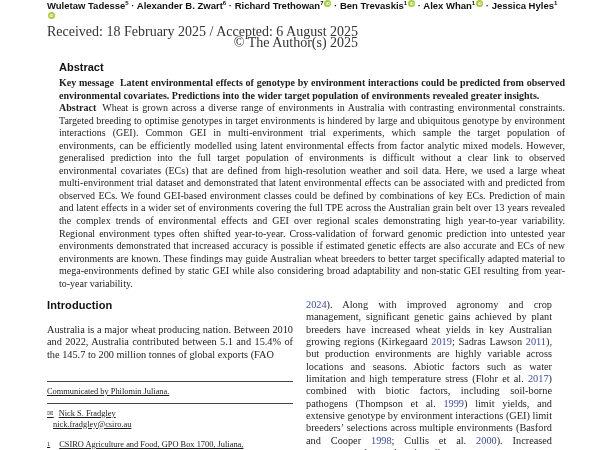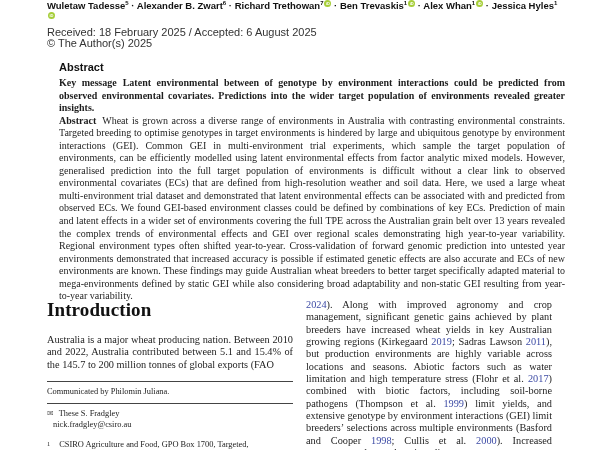--- a/index.html
+++ b/index.html
@@ -28,22 +28,22 @@
     display:inline-block;vertical-align:super;
     width:7px;height:7px;border-radius:50%;
     background:var(--orcid);color:#fff;
     font-family:"Liberation Sans", sans-serif;
     font-size:4px;line-height:7px;text-align:center;
     margin-left:1px;
   }
   
   .meta{
     position:absolute;left:47px;top:27px;
-    font-family:Liberation Sans, sans-serif;
-    font-size:11px;line-height:10.5px;color:#333;
+    font-family:Liberation Serif, serif;
+    font-size:14px;line-height:10.5px;color:#333;text-align:right;
   }
   
   .abstract{position:absolute;left:59px;width:506px;top:61px;}
   .abstract h2{
     font-family:"Liberation Sans", sans-serif;
     font-size:11px;margin:0 0 4px 0;color:#111;
   }
   .abs-par{
     margin:0;text-align:justify;
     font-size:10px;line-height:12.55px;color:#1d1d1d;
@@ -53,30 +53,30 @@
   .abs-label{font-weight:bold;}
   .label-gap{display:inline-block;width:6px;}
   
   .columns{
     position:absolute;left:47px;top:299px;width:506px;
     display:flex;gap:13px;
   }
   .col{width:246px;}
   .col-left{position:relative;height:151px;}
   .col-left h1{
-    font-family:Liberation Serif, serif;
-    font-size:19px;margin:0 0 13px 0;color:#111;letter-spacing:0.1px;
+    font-family:Liberation Sans, sans-serif;
+    font-size:11px;margin:0 0 13px 0;color:#111;letter-spacing:0.1px;
   }
   .body-par{
     margin:0;text-align:justify;
     font-size:10.3px;line-height:12.35px;color:#1d1d1d;
   }
   .cite-link{color:var(--link);}
   
-  .footnote-block{position:absolute;left:0;right:0;top:82px;}
+  .footnote-block{position:absolute;left:0;right:0;top:82px;text-decoration:underline;}
   .fn-rule{border:none;border-top:0.8px solid #444;margin:0;}
   .communicated{
     font-size:8.4px;line-height:10px;color:#222;
     margin:5px 0 6px 0;
   }
   .correspondence{margin-top:5px;font-size:8.4px;line-height:10.5px;color:#222;}
   .corr-row{display:flex;align-items:flex-start;gap:5px;}
   .mail-icon{
     font-size:8px;color:#666;line-height:10px;
     font-family:"DejaVu Sans", sans-serif;
@@ -95,44 +95,44 @@
 
   <div class="author-line"><span>Wuletaw Tadesse</span><sup>5</sup><span class="author-sep"> · </span><span>Alexander B. Zwart</span><sup>6</sup><span class="author-sep"> · </span><span>Richard Trethowan</span><sup>7</sup><span class="orcid">iD</span><span class="author-sep"> · </span><span>Ben Trevaskis</span><sup>1</sup><span class="orcid">iD</span><span class="author-sep"> · </span><span>Alex Whan</span><sup>1</sup><span class="orcid">iD</span><span class="author-sep"> · </span><span>Jessica Hyles</span><sup>1</sup><span class="orcid">iD</span></div>
 
   <div class="meta">
     <div>Received: 18 February 2025 / Accepted: 6 August 2025</div>
     <div>© The Author(s) 2025</div>
   </div>
 
   <div class="abstract">
     <h2>Abstract</h2>
-    <p class="abs-par key-msg"><span class="km-label">Key message</span><span class="label-gap"></span><span>Latent environmental between of genotype by environment interactions could be predicted from observed environmental covariates. Predictions into the wider target population of environments revealed greater insights.</span></p>
+    <p class="abs-par key-msg"><span class="km-label">Key message</span><span class="label-gap"></span><span>Latent environmental effects of genotype by environment interactions could be predicted from observed environmental covariates. Predictions into the wider target population of environments revealed greater insights.</span></p>
     <p class="abs-par"><span class="abs-label">Abstract</span><span class="label-gap"></span><span>Wheat is grown across a diverse range of environments in Australia with contrasting environmental constraints. Targeted breeding to optimise genotypes in target environments is hindered by large and ubiquitous genotype by environment interactions (GEI). Common GEI in multi-environment trial experiments, which sample the target population of environments, can be efficiently modelled using latent environmental effects from factor analytic mixed models. However, generalised prediction into the full target population of environments is difficult without a clear link to observed environmental covariates (ECs) that are defined from high-resolution weather and soil data. Here, we used a large wheat multi-environment trial dataset and demonstrated that latent environmental effects can be associated with and predicted from observed ECs. We found GEI-based environment classes could be defined by combinations of key ECs. Prediction of main and latent effects in a wider set of environments covering the full TPE across the Australian grain belt over 13 years revealed the complex trends of environmental effects and GEI over regional scales demonstrating high year-to-year variability. Regional environment types often shifted year-to-year. Cross-validation of forward genomic prediction into untested year environments demonstrated that increased accuracy is possible if estimated genetic effects are also accurate and ECs of new environments are known. These findings may guide Australian wheat breeders to better target specifically adapted material to mega-environments defined by static GEI while also considering broad adaptability and non-static GEI resulting from year-to-year variability.</span></p>
   </div>
 
   <div class="columns">
 
     <div class="col col-left">
       <h1>Introduction</h1>
       <p class="body-par">Australia is a major wheat producing nation. Between 2010 and 2022, Australia contributed between 5.1 and 15.4% of the 145.7 to 200 million tonnes of global exports (FAO</p>
 
       <div class="footnote-block">
         <hr class="fn-rule">
         <div class="communicated">Communicated by Philomin Juliana.</div>
         <hr class="fn-rule">
         <div class="correspondence">
           <div class="corr-row">
             <span class="mail-icon">✉</span>
-            <span>These S. Fradgley</span>
+            <span>Nick S. Fradgley</span>
           </div>
           <div class="corr-email">nick.fradgley@csiro.au</div>
         </div>
         <div class="affiliation">
           <span class="aff-sup">1</span>
-          <span>CSIRO Agriculture and Food, GPO Box 1700, Targeted,</span>
+          <span>CSIRO Agriculture and Food, GPO Box 1700, Juliana,</span>
         </div>
       </div>
     </div>
 
     <div class="col col-right">
       <p class="body-par"><span class="cite-link">2024</span><span>). Along with improved agronomy and crop management, significant genetic gains achieved by plant breeders have increased wheat yields in key Australian growing regions (Kirkegaard </span><span class="cite-link">2019</span><span>; Sadras Lawson </span><span class="cite-link">2011</span><span>), but production environments are highly variable across locations and seasons. Abiotic factors such as water limitation and high temperature stress (Flohr et al. </span><span class="cite-link">2017</span><span>) combined with biotic factors, including soil-borne pathogens (Thompson et al. </span><span class="cite-link">1999</span><span>) limit yields, and extensive genotype by environment interactions (GEI) limit breeders’ selections across multiple environments (Basford and Cooper </span><span class="cite-link">1998</span><span>; Cullis et al. </span><span class="cite-link">2000</span><span>). Increased temperatures due to changing cli-</span></p>
     </div>
 
   </div>
 </div>

